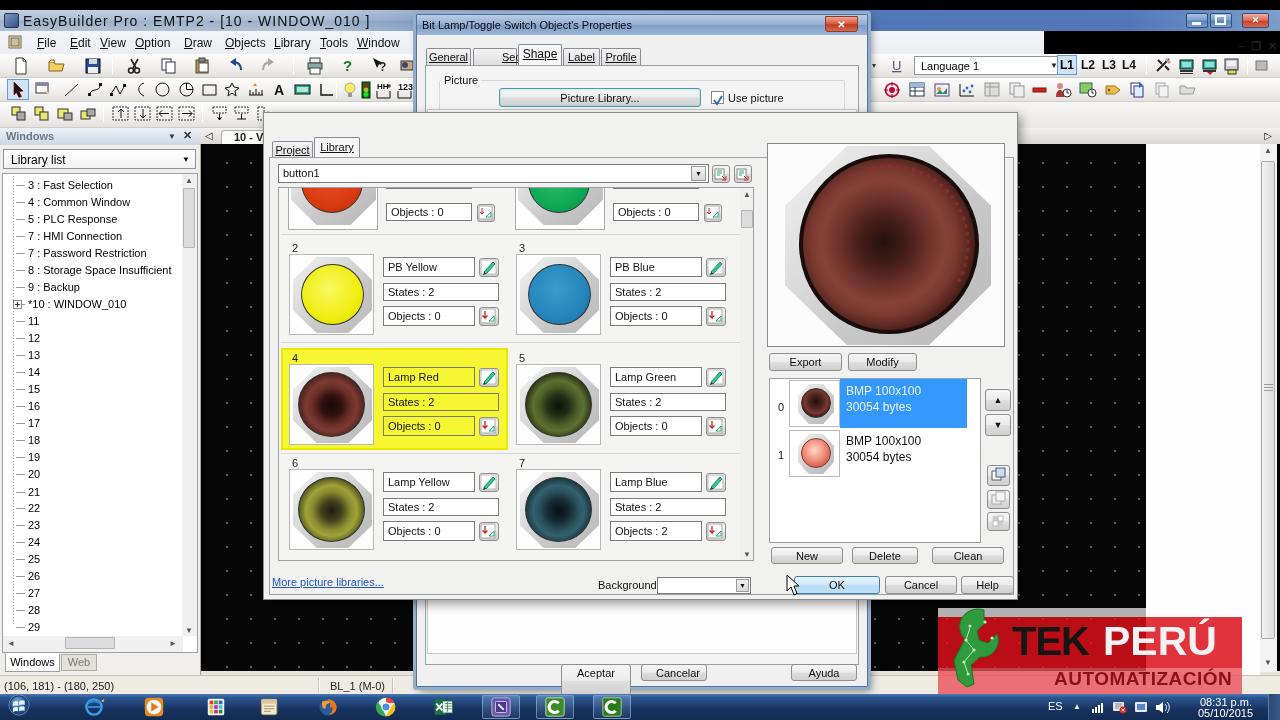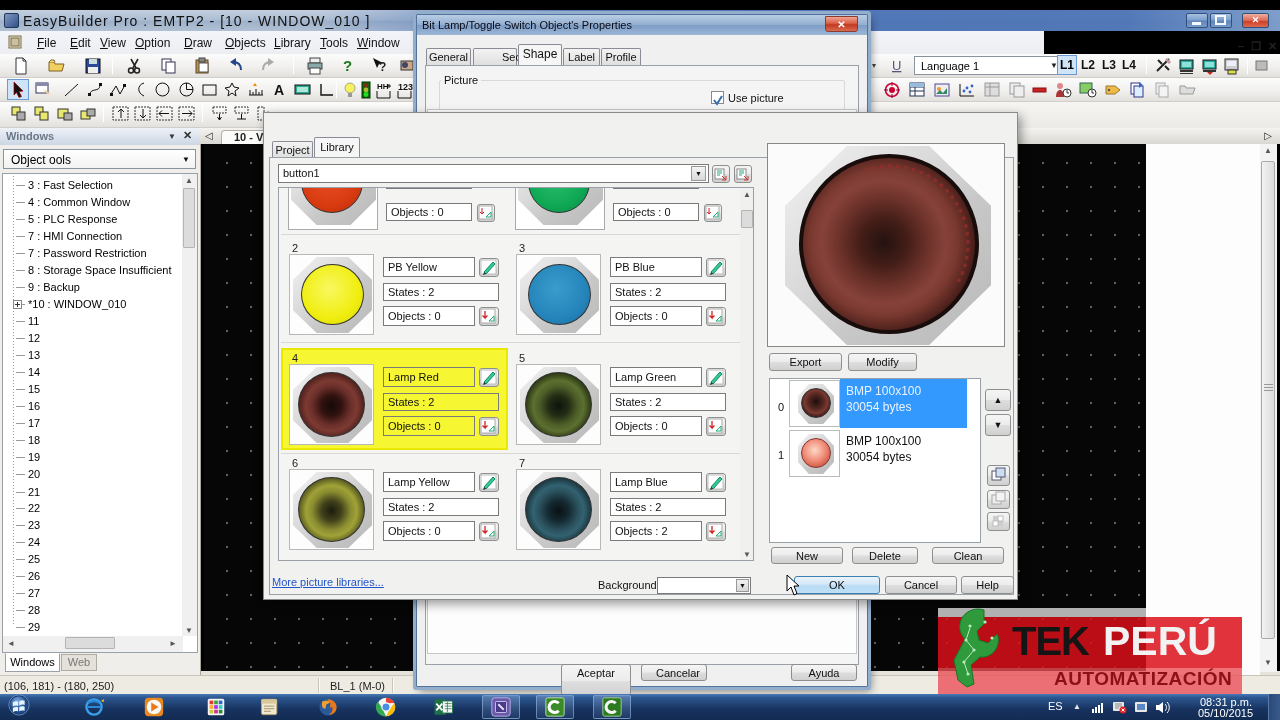--- a/index.html
+++ b/index.html
@@ -55,21 +55,21 @@
 
 
 #propdlg { position:absolute; left:416px; top:14px; width:452px; height:673px; background:#f0f0f0;
   border:1px solid #52749c; box-shadow:0 0 0 3px #93aecd, 3px 4px 9px rgba(0,0,0,.45); border-radius:1px; }
 #propdlg .cap { position:absolute; left:0; top:0; width:100%; height:20px;
   background:linear-gradient(180deg,#b9cde5 0%,#93afd0 48%,#7e9ec6 52%,#9cb6d6 100%); }
 #propdlg .cap .t { position:absolute; left:5px; top:4px; font-size:11px; color:#0a0a14; }
 #xbtn { position:absolute; left:408px; top:1px; width:33px; height:16px; border:1px solid #8a3c30; border-radius:0 0 3px 3px;
   background:linear-gradient(180deg,#f0a492 0%,#d95f48 45%,#c03a20 55%,#d86a52 100%); color:#fff; font-size:10px; font-weight:bold; text-align:center; line-height:15px; }
 
-.tab { position:absolute; font-size:11px; color:#111; background:linear-gradient(180deg,#f3f3f3,#dfdfdf); border:1px solid #898c95; border-bottom:none; text-align:center; border-radius:2px 2px 0 0; }
+.tab { position:absolute; font-size:11px; color:#111; background:linear-gradient(180deg,#f3f3f3,#dfdfdf); border:1px solid #898c95; border-bottom:none; text-align:center; border-radius:2px 2px 0 0;text-decoration:underline; }
 .tab.active { background:#f6f6f6; }
 
 .btn { position:absolute; background:linear-gradient(180deg,#f5f5f5 0%,#ececec 48%,#dedede 52%,#d0d0d0 100%); border:1px solid #8e8f8f; border-radius:3px; font-size:11px; color:#111; text-align:center; }
 .field { position:absolute; background:#fff; border:1px solid #7a7a7a; font-size:11px; color:#111; padding-left:4px; overflow:hidden; white-space:nowrap; }
 
 #picdlg { position:absolute; left:263px; top:112px; width:755px; height:488px; background:#f1f1f0; border:1px solid #8a8a8a; box-shadow:3px 4px 10px rgba(0,0,0,.4); }
 
 
 .oct { position:absolute; clip-path:polygon(30% 0,70% 0,100% 30%,100% 70%,70% 100%,30% 100%,0 70%,0 30%);
   background:linear-gradient(135deg,#f2f2f2 0%,#d9d9d9 40%,#c8c8c8 60%,#b9b9b9 100%); }
@@ -398,21 +398,21 @@
     </svg>
 </div>
 
 <div class="abs" id="leftpanel">
  <div id="lp-head">
       <span style="position:absolute; left:6px; top:2px;">Windows</span>
   <span class="arr" style="left:168px; top:4px; color:#333;">▼</span>
   <span style="position:absolute; left:183px; top:1px; font-size:11px; color:#333; font-weight:bold;">✕</span>
     </div>
  <div id="lp-combo">
-      <span style="position:absolute; left:7px; top:3px;">Object ools</span>
+      <span style="position:absolute; left:7px; top:3px;">Library list</span>
   <span style="position:absolute; right:5px; top:5px; font-size:8px; color:#111;">▼</span>
     </div>
  <div id="lp-tree">
   <div id="treeline"></div>
   <div class="ti" style="top:5px;">3 : Fast Selection</div>
  <div class="ti" style="top:22px;">4 : Common Window</div>
  <div class="ti" style="top:39px;">5 : PLC Response</div>
  <div class="ti" style="top:56px;">7 : HMI Connection</div>
  <div class="ti" style="top:73px;">7 : Password Restriction</div>
  <div class="ti" style="top:90px;">8 : Storage Space Insufficient</div>
@@ -483,20 +483,21 @@
     </div>
  <div id="xbtn">✕</div>
  <div class="tab" style="left:9px; top:33px; width:45px; height:17px; line-height:17px;">General</div>
  <div class="tab" style="left:56px; top:33px; width:44px; height:17px; line-height:17px;padding-left:28px;">Security</div>
  <div class="tab active" style="left:101px; top:29px; width:44px; height:21px; line-height:19px; font-size:12px;">Shape</div>
  <div class="tab" style="left:146px; top:33px; width:37px; height:17px; line-height:17px;">Label</div>
  <div class="tab" style="left:184px; top:33px; width:40px; height:17px; line-height:17px;">Profile</div>
  <div class="abs" style="left:8px; top:50px; width:434px; height:600px; background:#f4f4f4; border:1px solid #9aa0a8;"></div>
  <div class="abs" style="left:22px; top:65px; width:406px; height:549px; border:1px solid #d8d8d8; border-radius:2px;"></div>
  <span class="abs" style="left:24px; top:59px; font-size:11px; color:#111; background:#f4f4f4; padding:0 3px;">Picture</span>
+ <div class="btn" style="left:82px; top:73px; width:202px; height:19px; line-height:18px; border:1px solid #46a0a8; box-shadow:0 0 2px #8ad0d8 inset;">Picture Library...</div>
  <div class="abs" style="left:294px; top:76px; width:13px; height:13px; background:#fff; border:1px solid #8a8a8a;"><svg width="11" height="11">
         <path d="M2 5l3 4 5-8" stroke="#3a6ea8" stroke-width="2" fill="none"></path>
       </svg></div>
  <span class="abs" style="left:311px; top:77px; font-size:11px; color:#111;">Use picture</span>
  <div class="abs" style="left:10px; top:94px; width:430px; height:545px; background:#fdfdfd; border:1px solid #c8c8c8;"></div>
  <div class="btn" style="left:144px; top:649px; width:70px; height:34px; line-height:16px;">Aceptar</div>
  <div class="btn" style="left:224px; top:649px; width:66px; height:17px; line-height:16px;padding-left:8px;">Cancelar</div>
  <div class="btn" style="left:374px; top:649px; width:66px; height:17px; line-height:16px;">Ayuda</div>
 </div>
 

